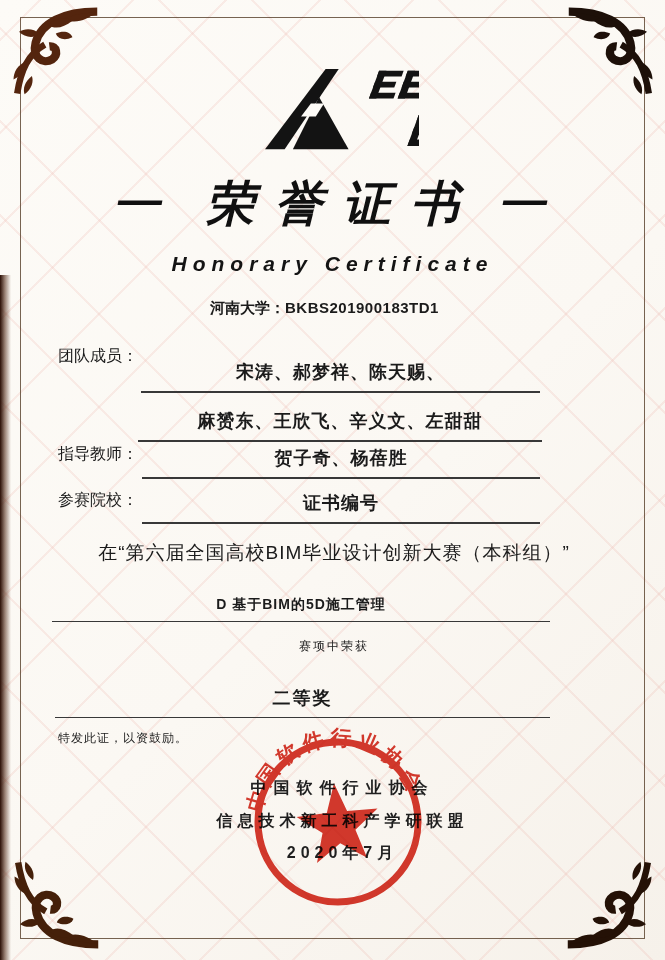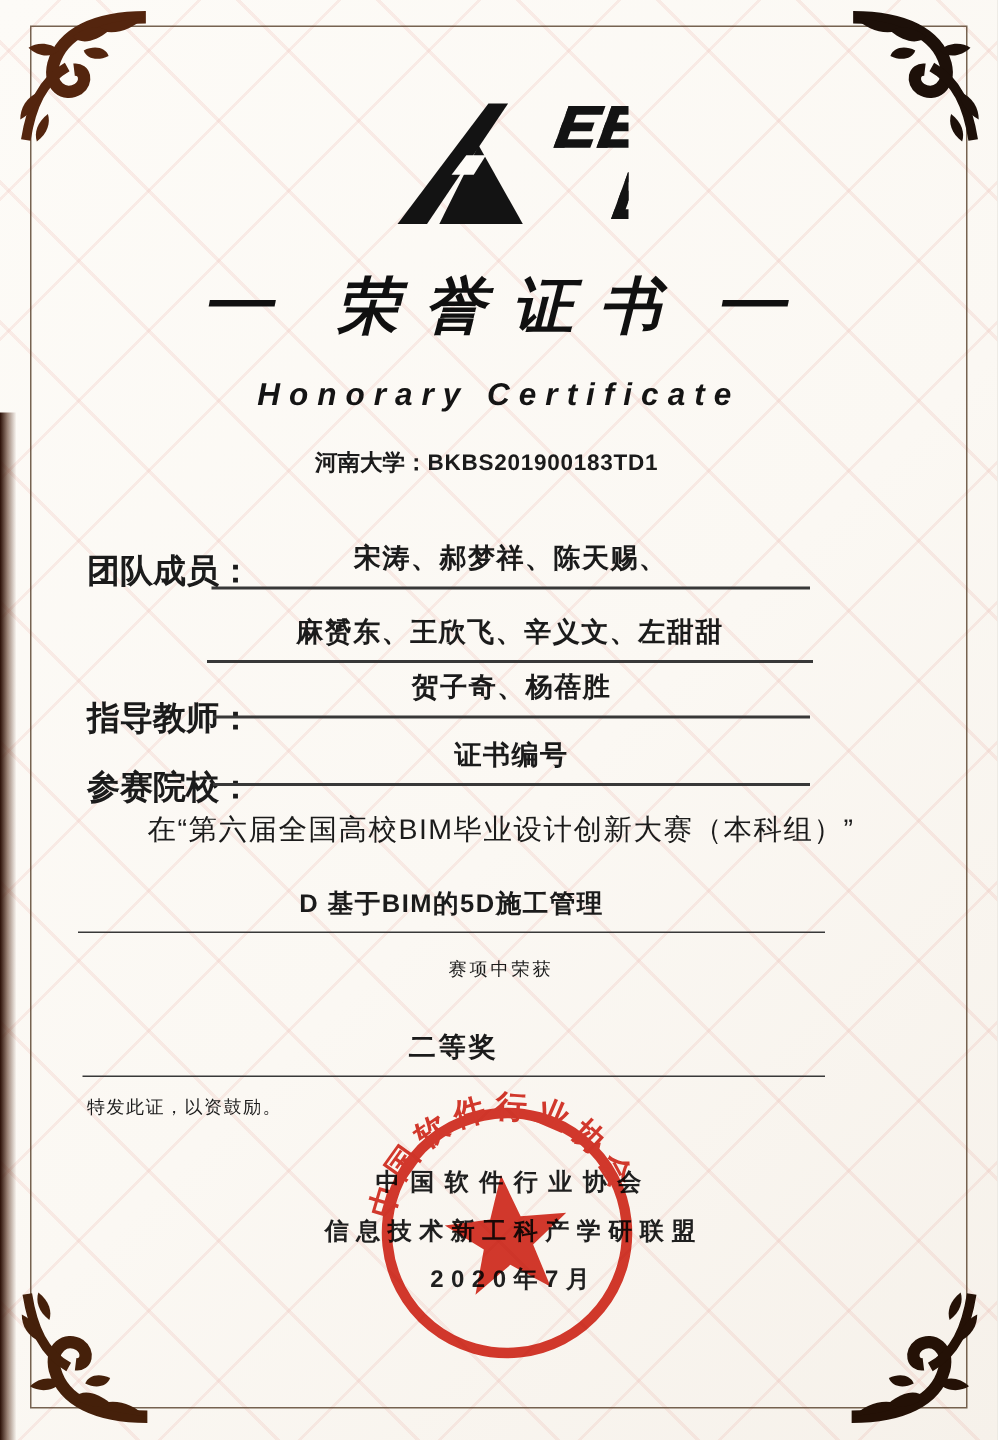--- a/index.html
+++ b/index.html
@@ -29,30 +29,30 @@
   .corner.br{right:8px;bottom:10px;transform:scale(-1,-1);color:#241106;}
 
   .logo{position:absolute;left:50%;top:60px;transform:translateX(-50%);width:172px;height:100px;}
 
   .title-row{
     position:absolute;left:0;right:0;top:168px;height:72px;
     display:flex;align-items:center;justify-content:center;gap:24px;
     font-weight:bold;font-style:italic;color:#101010;
   }
   .title-dash{font-size:44px;line-height:1;transform:translateY(-4px);}
-  .title-cn{font-size:41px;letter-spacing:.42em;padding-left:.42em;white-space:nowrap;font-style:italic;}
+  .title-cn{font-size:48px;letter-spacing:.42em;padding-left:.42em;white-space:nowrap;font-style:italic;}
   .subtitle{
     position:absolute;left:0;right:0;top:252px;text-align:center;
     font-size:21px;font-weight:bold;font-style:italic;letter-spacing:6px;color:#141414;
   }
   .certno{position:absolute;left:210px;top:299px;font-size:15px;white-space:nowrap;}
   .certno .lbl{font-weight:bold;}
   .certno .val{font-weight:600;letter-spacing:.5px;}
 
-  .field-label{position:absolute;left:58px;font-size:22px;font-weight:bold;white-space:nowrap;margin-top:20px;}
+  .field-label{position:absolute;left:58px;font-size:16px;font-weight:normal;white-space:nowrap;}
   .uline{
     position:absolute;border-bottom:2px solid #383838;
     display:flex;align-items:flex-end;justify-content:center;
     font-size:18px;font-weight:bold;letter-spacing:1px;padding-bottom:7px;white-space:nowrap;
   }
   .center-line{
     position:absolute;left:0;right:25px;text-align:center;
     font-weight:normal;white-space:nowrap;padding-left:28px;
   }
   .closing{position:absolute;left:58px;top:730px;font-size:12px;font-weight:normal;letter-spacing:1px;}
@@ -169,21 +169,21 @@
   <div class="uline" style="left:138px;top:388px;width:404px;height:45px;">麻赟东、王欣飞、辛义文、左甜甜</div>
   <div class="uline" style="left:141px;top:336px;width:399px;height:48px;">宋涛、郝梦祥、陈天赐、</div>
 
   <div class="field-label" style="top:444px;">指导教师：</div>
   <div class="uline" style="left:142px;top:434px;width:398px;height:36px;">贺子奇、杨蓓胜</div>
 
   <div class="field-label" style="top:490px;">参赛院校：</div>
   <div class="uline" style="left:142px;top:480px;width:398px;height:35px;">证书编号</div>
 
   <div class="center-line" style="top:540px;font-size:19px;letter-spacing:1px;">在“第六届全国高校BIM毕业设计创新大赛（本科组）”</div>
-  <div class="uline" style="left:52px;top:566px;width:498px;height:48px;font-size:17px;border-bottom-width:1.5px;">D 基于BIM的5D施工管理</div>
+  <div class="uline" style="left:52px;top:566px;width:498px;height:48px;font-size:14px;border-bottom-width:1.5px;">D 基于BIM的5D施工管理</div>
   <div class="center-line" style="top:638px;font-size:12px;letter-spacing:2px;">赛项中荣获</div>
   <div class="uline" style="left:55px;top:662px;width:495px;height:48px;border-bottom-width:1.5px;letter-spacing:2px;">二等奖</div>
 
   <div class="closing">特发此证，以资鼓励。</div>
 
   <div class="issuer-line" style="top:778px;letter-spacing:7px;">中国软件行业协会</div>
   <div class="issuer-line" style="top:811px;letter-spacing:5px;">信息技术新工科产学研联盟</div>
   <div class="issuer-line" style="top:843px;letter-spacing:5px;">2020年7月</div>
 
   <svg class="seal" viewBox="0 0 200 200">

